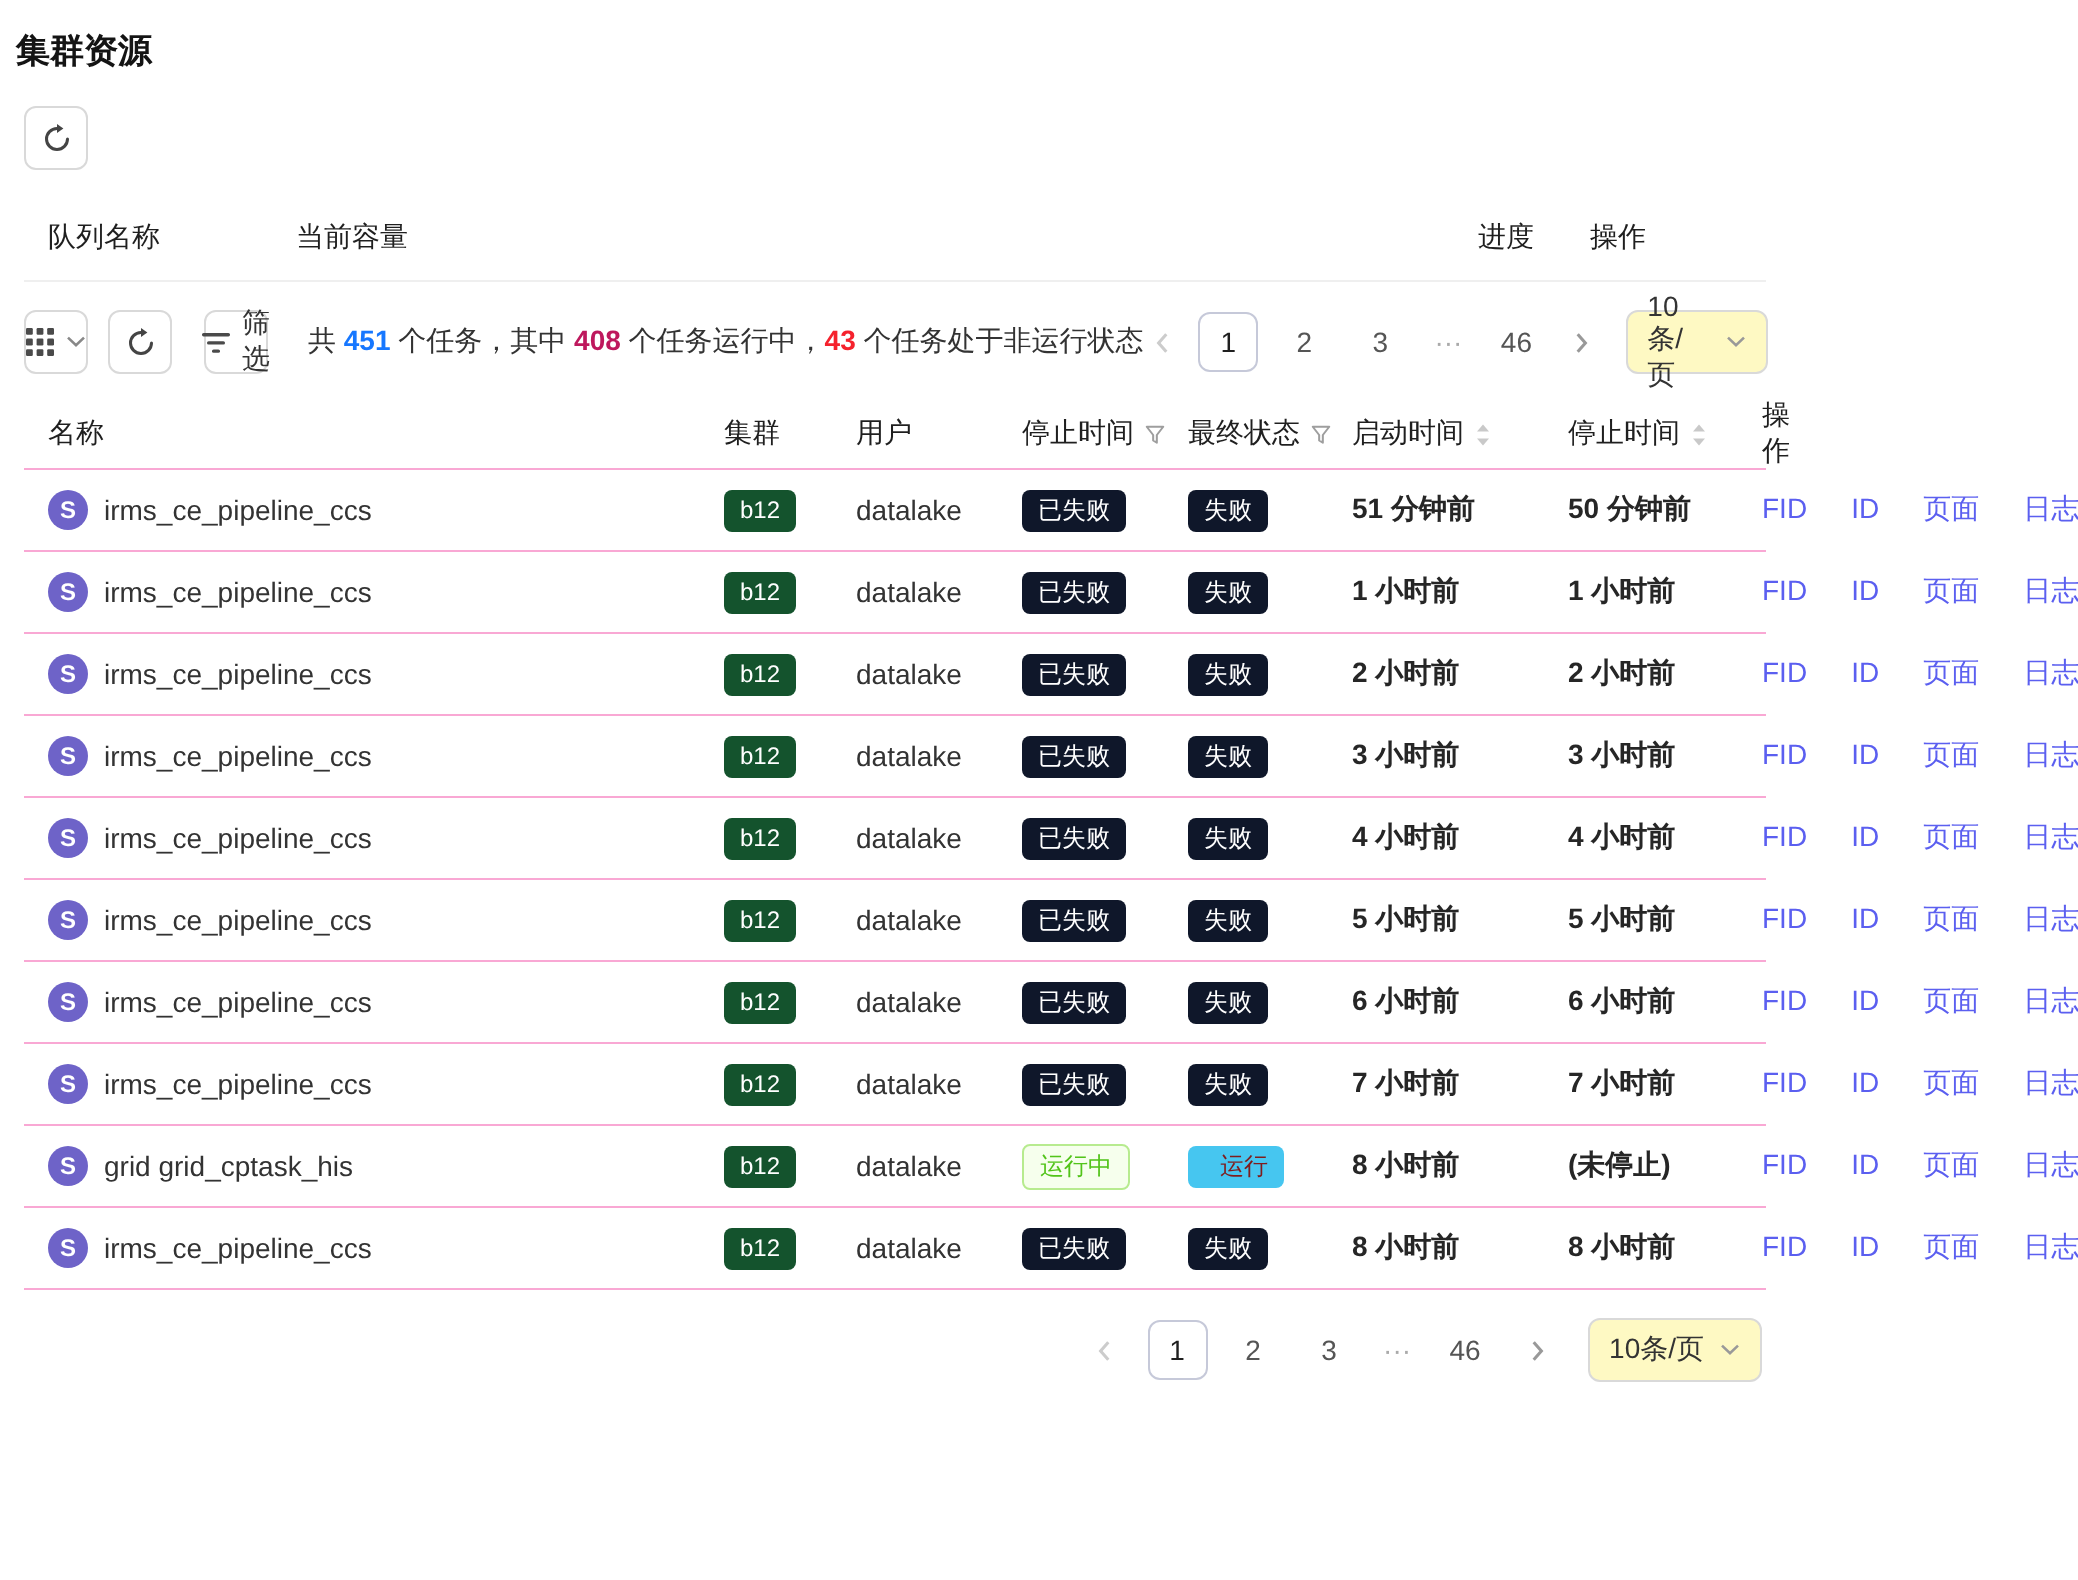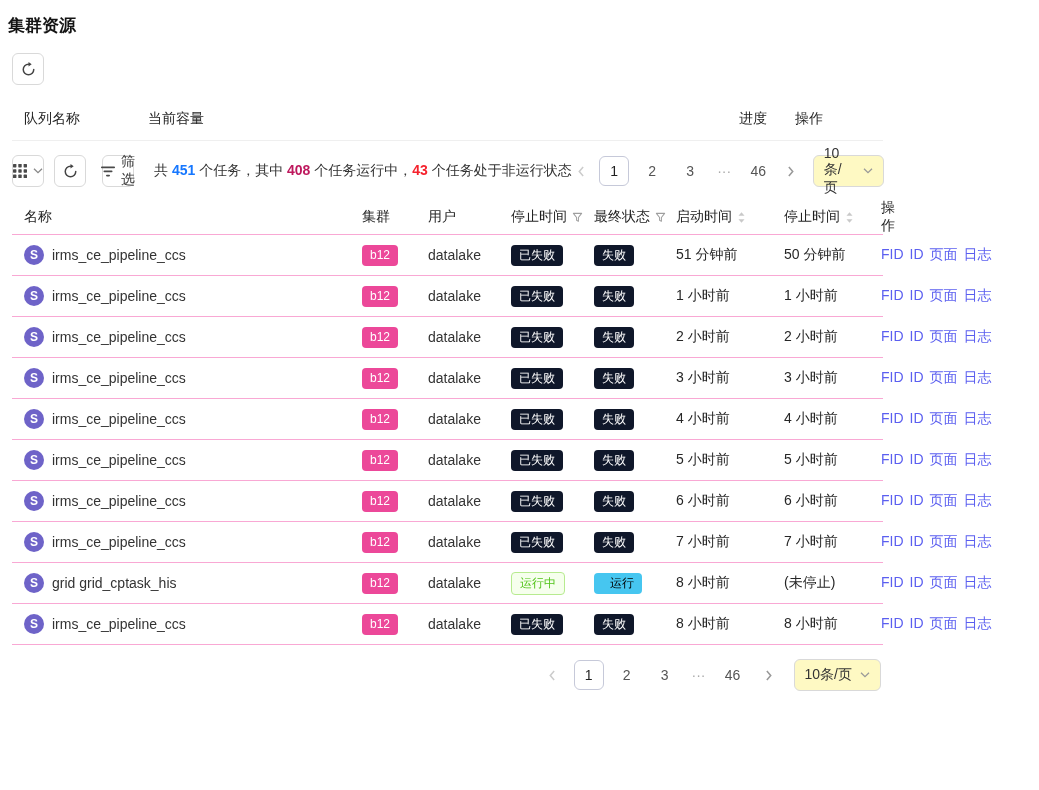--- a/index.html
+++ b/index.html
@@ -68,26 +68,26 @@
   .task-header { height: 36px; font-weight: 500; color: #1f1f1f; }
   .task-header .cell { display: flex; align-items: center; gap: 5px; }
   .task-row { height: 41px; }
   .name-cell { display: flex; align-items: center; }
   .avatar {
     width: 20px; height: 20px; border-radius: 50%; background: #6e63c8; color: #fff;
     font-size: 12px; font-weight: 600; display: inline-flex; align-items: center;
     justify-content: center; margin-right: 8px; flex: none;
   }
   .badge { display: inline-block; padding: 1px 8px; border-radius: 4px; font-size: 12px; line-height: 19px; white-space: nowrap; }
-  .badge-cluster { background: #ec4899; color: #fff; }
+  .badge-cluster { background: #14532d; color: #fff; }
   .badge-error { background: #0f172a; color: #fff; }
   .badge-success { background: #f6ffed; color: #52c41a; border: 1px solid #b7eb8f; }
-  .badge-processing { background: #46c6f0; color: #000000; padding-left: 16px; }
-  .time-cell { font-weight: 400; color: #262626; }
-  .actions-cell { display: flex; gap: 6px; }
+  .badge-processing { background: #46c6f0; color: #7f1d1d; padding-left: 16px; }
+  .time-cell { font-weight: 700; color: #262626; }
+  .actions-cell { display: flex; gap: 22px; }
   .link { color: #5b5ff0; cursor: pointer; text-decoration: none; white-space: nowrap; }
 </style>
 </head>
 <body>
 
 <div class="page">
 
   <h2 class="section-title">集群资源</h2>
 
   <button class="icon-btn refresh-btn">

